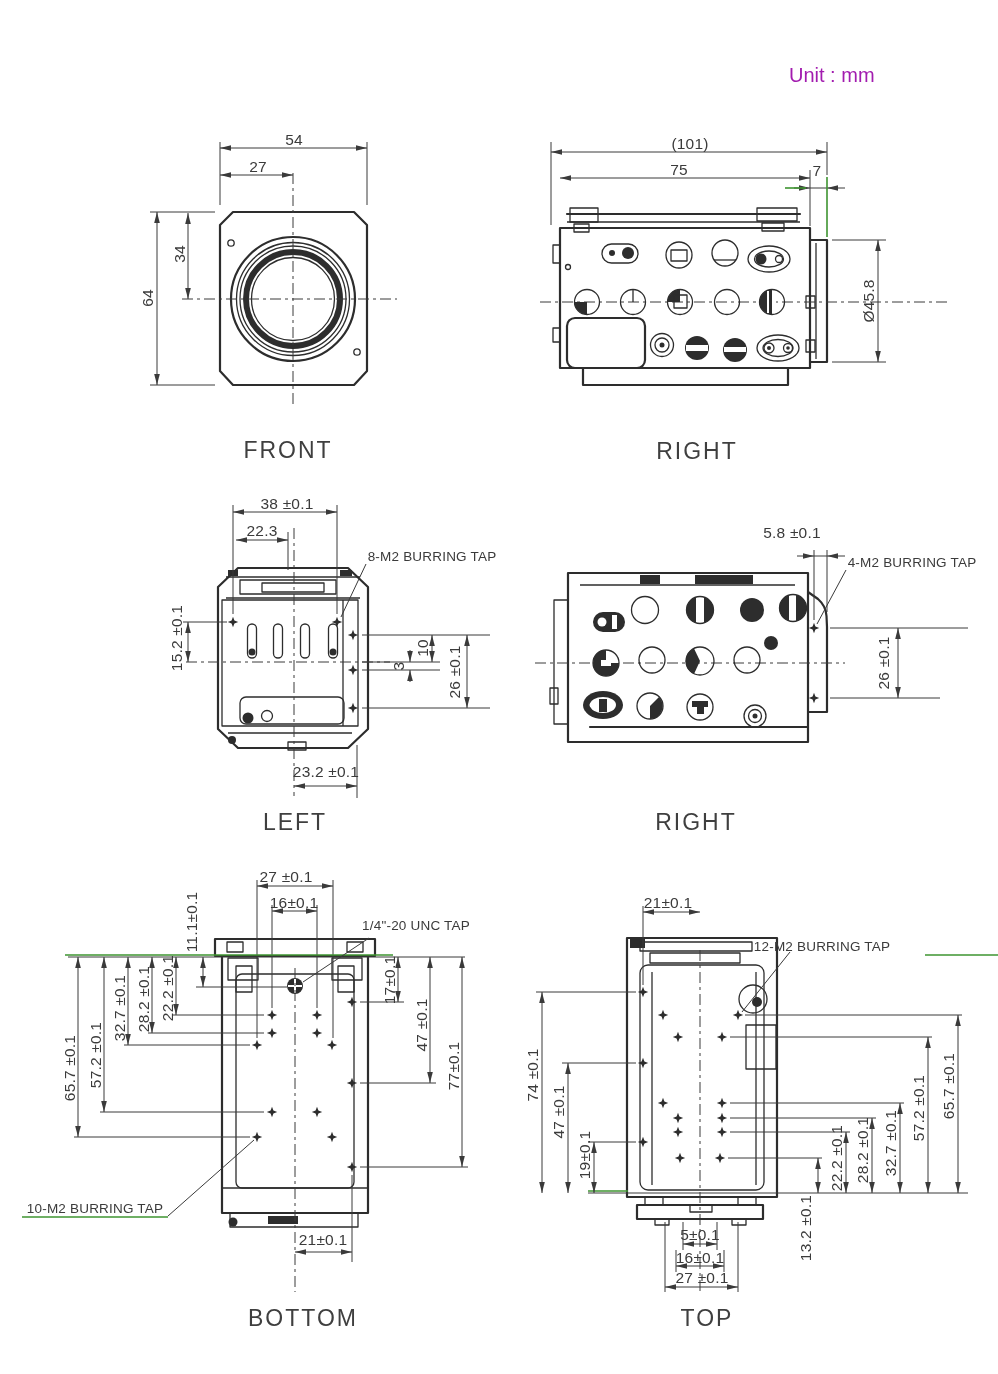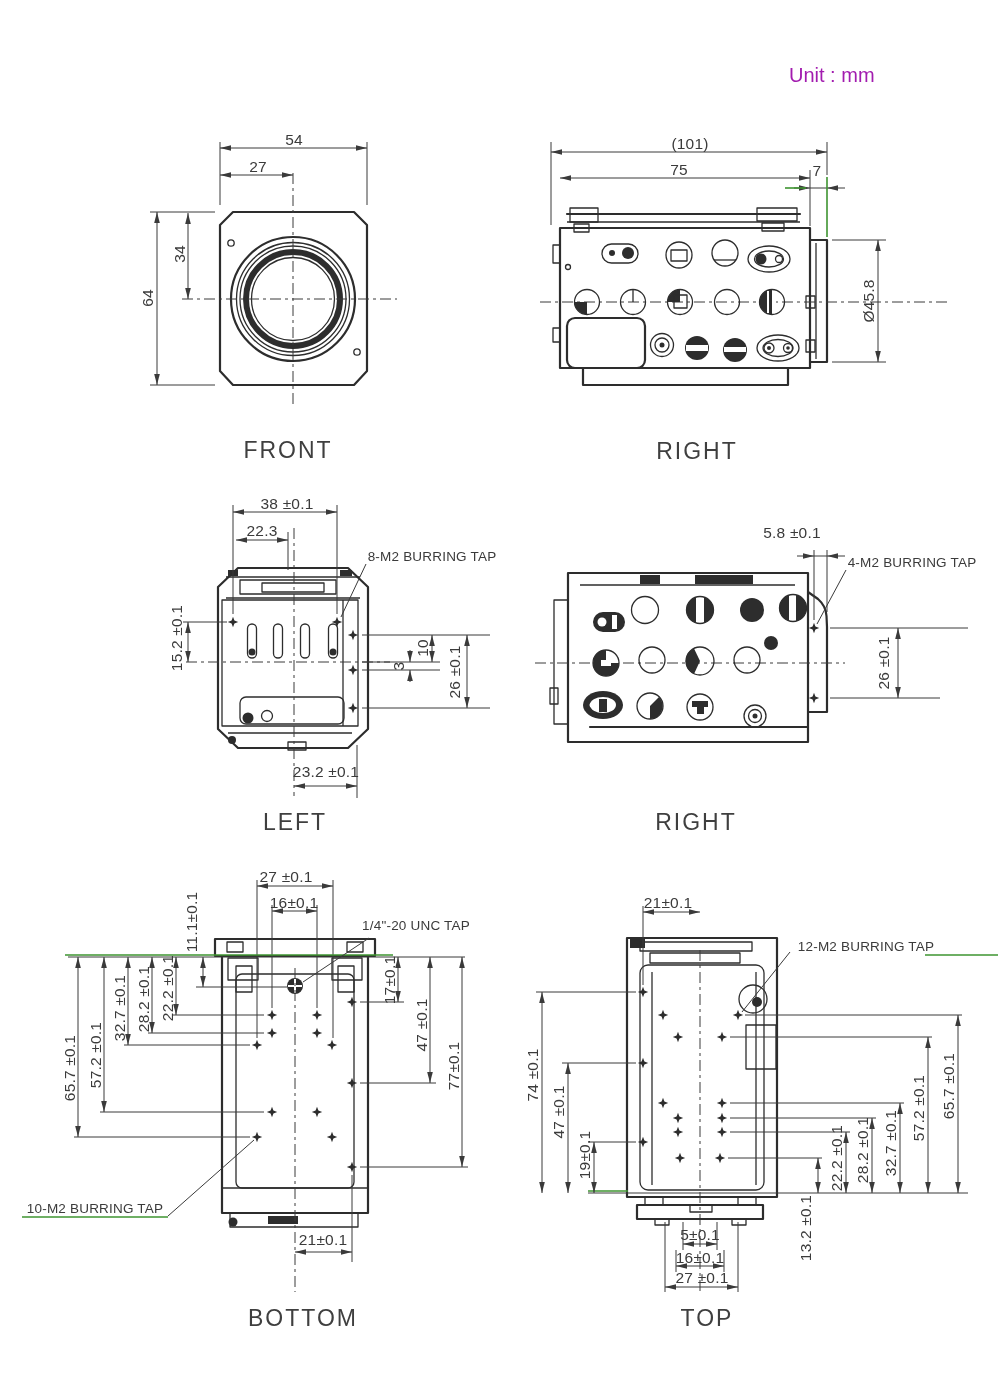--- a/index.html
+++ b/index.html
@@ -428,21 +428,21 @@
 <div class="t v" style="left:96px;top:1055px">57.2 ±0.1</div>
 <div class="t v" style="left:70px;top:1068px">65.7 ±0.1</div>
 <div class="t v" style="left:390px;top:980px">17±0.1</div>
 <div class="t v" style="left:422px;top:1025px">47 ±0.1</div>
 <div class="t v" style="left:454px;top:1066px">77±0.1</div>
 <div class="t small" style="left:95px;top:1208px">10-M2 BURRING TAP</div>
 <div class="t" style="left:323px;top:1240px">21±0.1</div>
 <div class="cap" style="left:303px;top:1318px">BOTTOM</div>
 
 <div class="t" style="left:668px;top:903px">21±0.1</div>
-<div class="t small" style="left:866px;top:946px">12-M2 BURRING TAP</div>
+<div class="t small" style="left:822px;top:946px">12-M2 BURRING TAP</div>
 <div class="t v" style="left:533px;top:1075px">74 ±0.1</div>
 <div class="t v" style="left:559px;top:1112px">47 ±0.1</div>
 <div class="t v" style="left:585px;top:1155px">19±0.1</div>
 <div class="t v" style="left:837px;top:1158px">22.2 ±0.1</div>
 <div class="t v" style="left:863px;top:1150px">28.2 ±0.1</div>
 <div class="t v" style="left:891px;top:1143px">32.7 ±0.1</div>
 <div class="t v" style="left:919px;top:1108px">57.2 ±0.1</div>
 <div class="t v" style="left:949px;top:1086px">65.7 ±0.1</div>
 <div class="t v" style="left:806px;top:1228px">13.2 ±0.1</div>
 <div class="t" style="left:700px;top:1235px">5±0.1</div>

